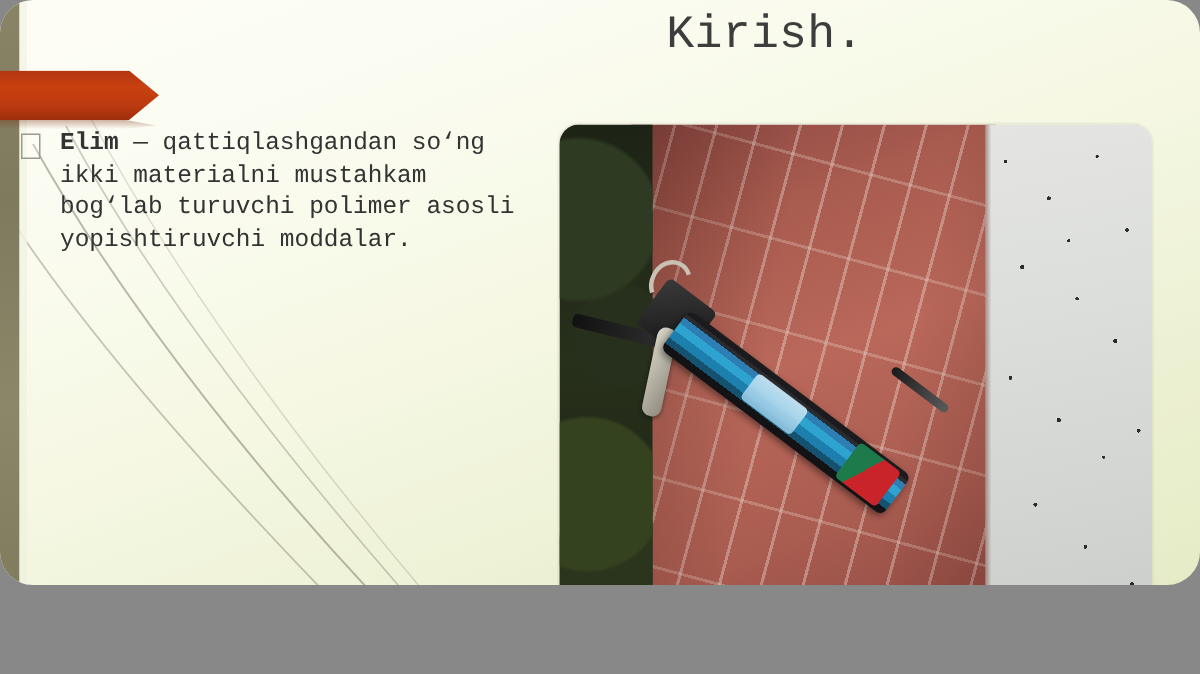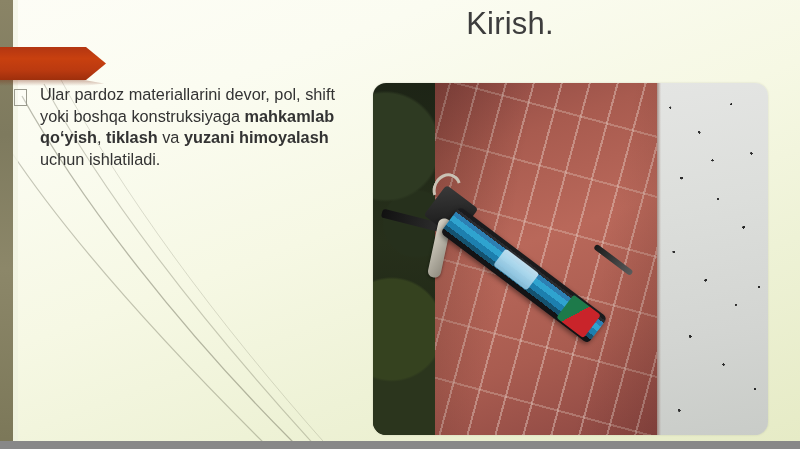--- a/index.html
+++ b/index.html
@@ -3,24 +3,25 @@
 <meta charset="utf-8">
 <style>
   html, body {
     margin: 0;
     padding: 0;
     background: #888;
   }
   #slide {
     position: relative;
     width: 800px;
-    height: 441px;
+    height: 390px;
     overflow: hidden;
     background: linear-gradient(160deg, #fdfdf6 0%, #fbfcf1 22%, #f6f8e4 48%, #eef2d6 72%, #e6ebc6 100%);
-    font-family: Liberation Sans, sans-serif;
+    font-family: Liberation Mono, monospace;
+    border-radius: 22px;
   }
 
   
   #bg-curves {
     position: absolute;
     left: 0; top: 0;
     width: 800px; height: 449px;
     pointer-events: none;
   }
 
@@ -266,26 +267,26 @@
   <div id="left-strip"></div>
   <div id="left-strip-inner"></div>
 
   <div id="arrow-banner-shadow"></div>
   <div id="arrow-banner"></div>
 
   <div id="title">Kirish.</div>
 
   <div id="body-text">
 
-
-
     <div class="bullet-row">
       <span class="bullet-marker"></span>
-      <span class="bullet-text"><span id="b3">Ular pardoz materiallarini devor, pol, shift yoki boshqa konstruksiyaga <b>mahkamlab qo‘yish</b>, <b>tiklash</b> va <b>yuzani himoyalash</b> uchun ishlatiladi.</span></span>
+      <span class="bullet-text"><b>Elim</b><span> — qattiqlashgandan so‘ng ikki materialni mustahkam bog‘lab turuvchi polimer asosli yopishtiruvchi moddalar.</span></span>
     </div>
+
+
 
   </div>
 
   <div id="photo">
     <div id="photo-inner">
       <div class="ph-brick">
         <div class="ph-brick-rows"></div>
         <div class="ph-brick-shade"></div>
       </div>
       <div class="ph-foliage"></div>

